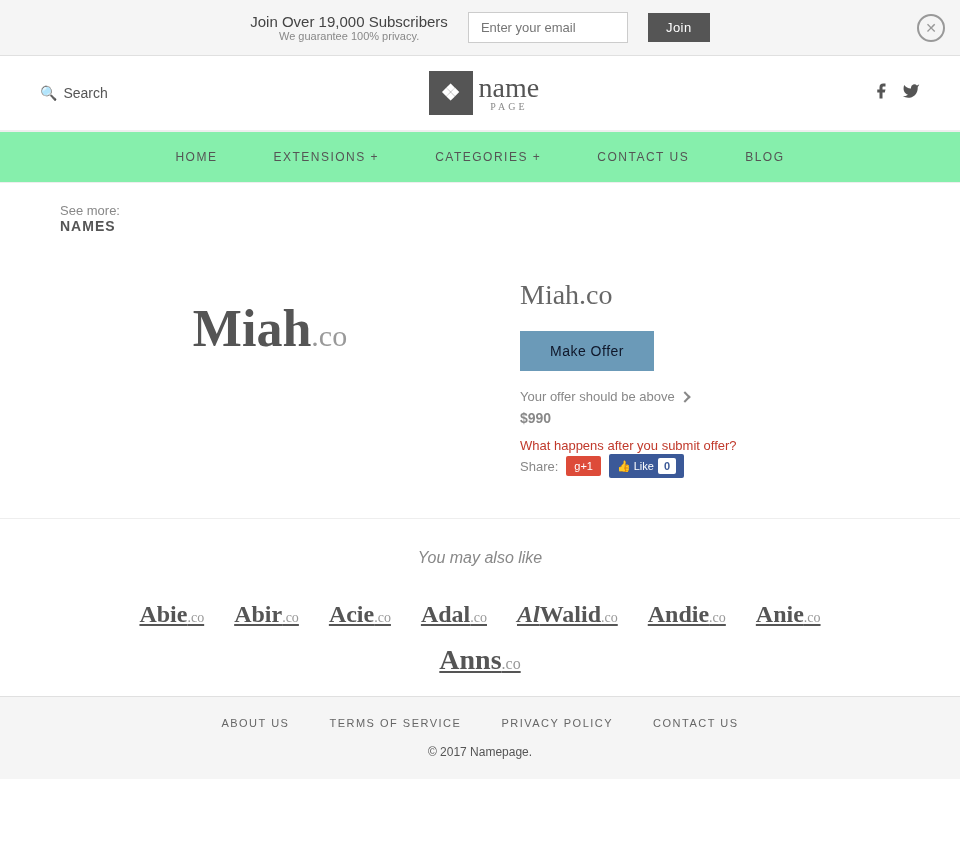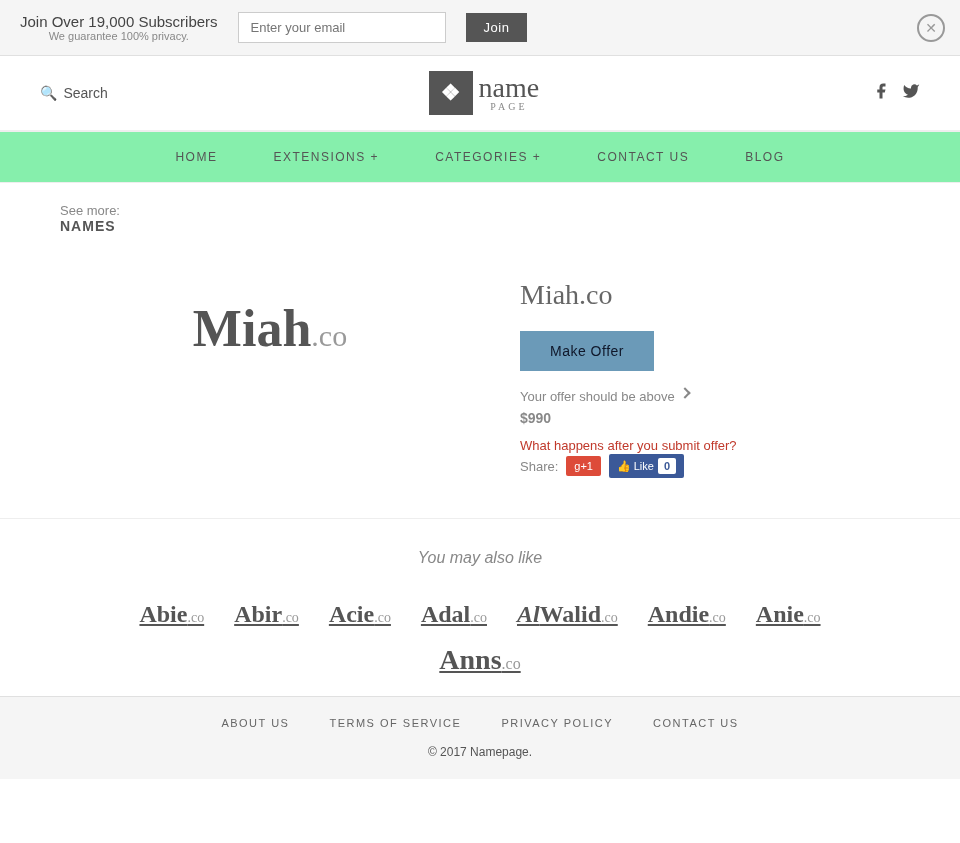--- a/index.html
+++ b/index.html
@@ -5,31 +5,32 @@
     * { margin: 0; padding: 0; box-sizing: border-box; }
     body { font-family: Arial, sans-serif; background: #fff; color: #333; width: 960px; }
 
     
     .top-banner {
       background: #f5f5f5;
       border-bottom: 1px solid #e0e0e0;
       padding: 12px 20px;
       display: flex;
       align-items: center;
+      justify-content: center;
       gap: 20px;
       position: relative;
     }
     .top-banner-text { text-align: center; }
     .top-banner-text .headline { font-size: 15px; color: #444; }
     .top-banner-text .subline { font-size: 11px; color: #888; }
     .email-input {
       padding: 7px 12px;
       border: 1px solid #ccc;
       font-size: 13px;
-      width: 208px;
+      width: 160px;
       color: #aaa;
       outline: none;
     }
     .join-btn {
       background: #555;
       color: #fff;
       border: none;
       padding: 7px 18px;
       font-size: 13px;
       cursor: pointer;
@@ -183,21 +184,21 @@
       font-size: 14px;
       cursor: pointer;
       letter-spacing: 0.5px;
       margin-bottom: 18px;
     }
     .offer-info {
       font-size: 13px;
       color: #888;
       margin-bottom: 6px;
       display: flex;
-      align-items: flex-start;
+      align-items: center;
       gap: 6px;
     }
     .offer-amount {
       font-size: 14px;
       color: #888;
       margin-bottom: 10px;
       font-weight: bold;
     }
     .what-happens {
       font-size: 13px;

